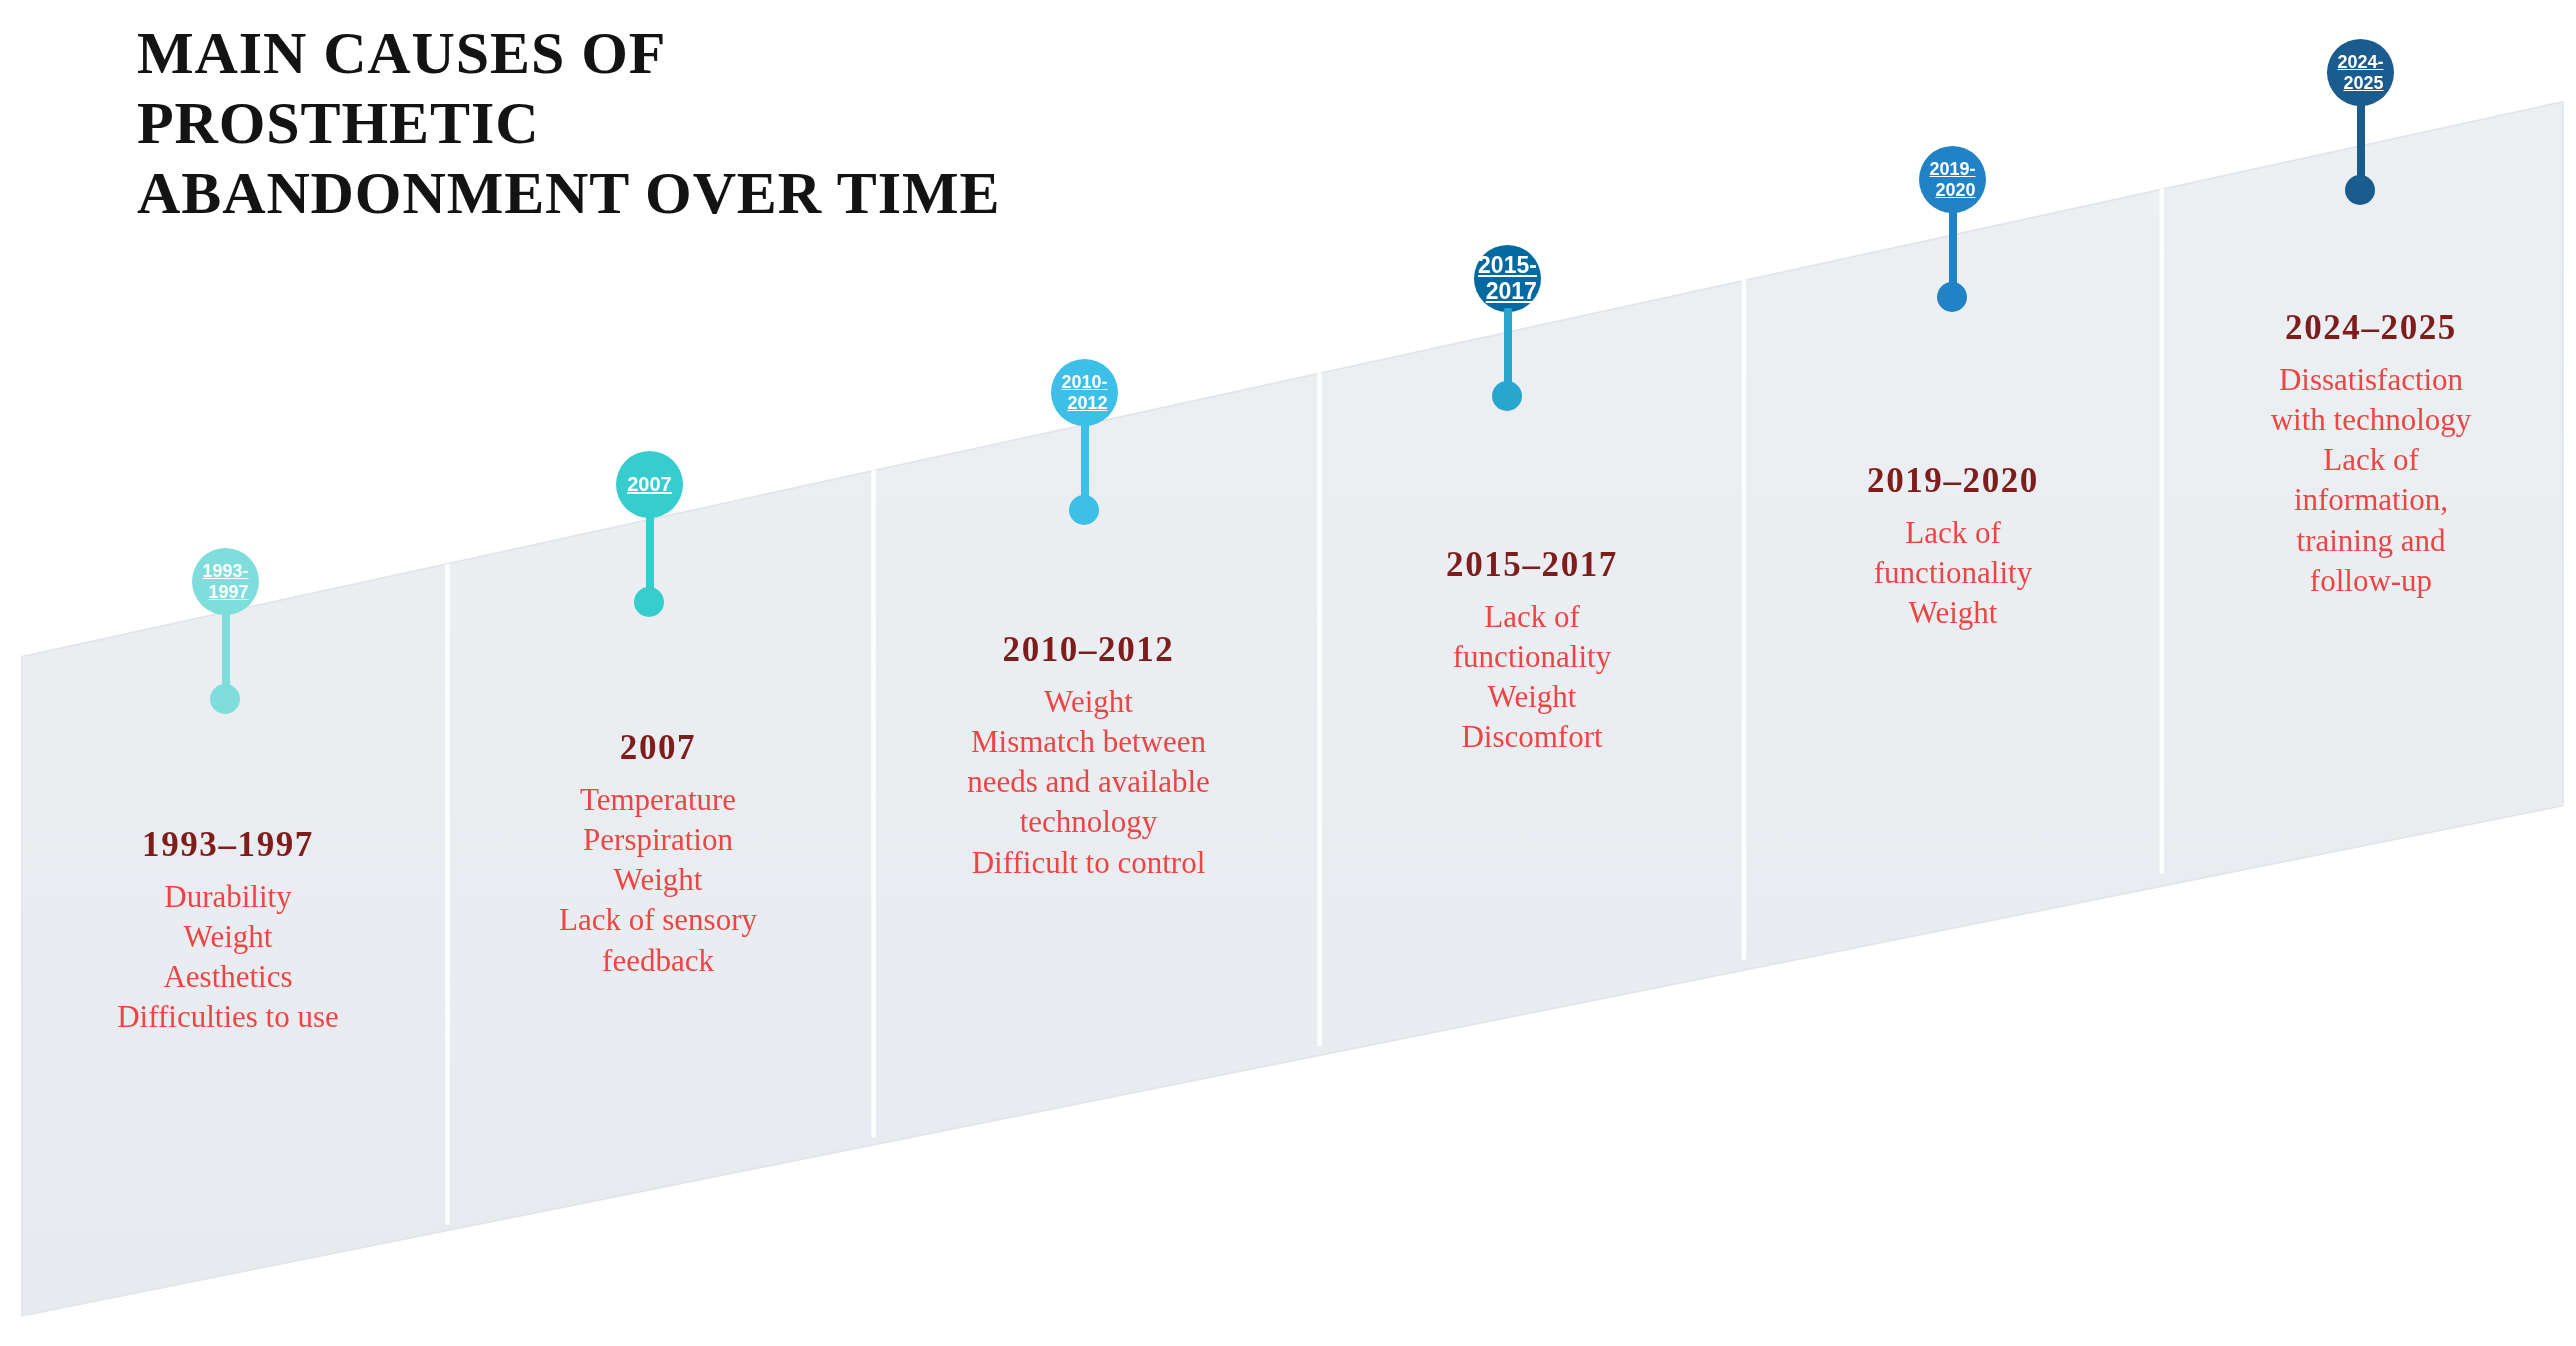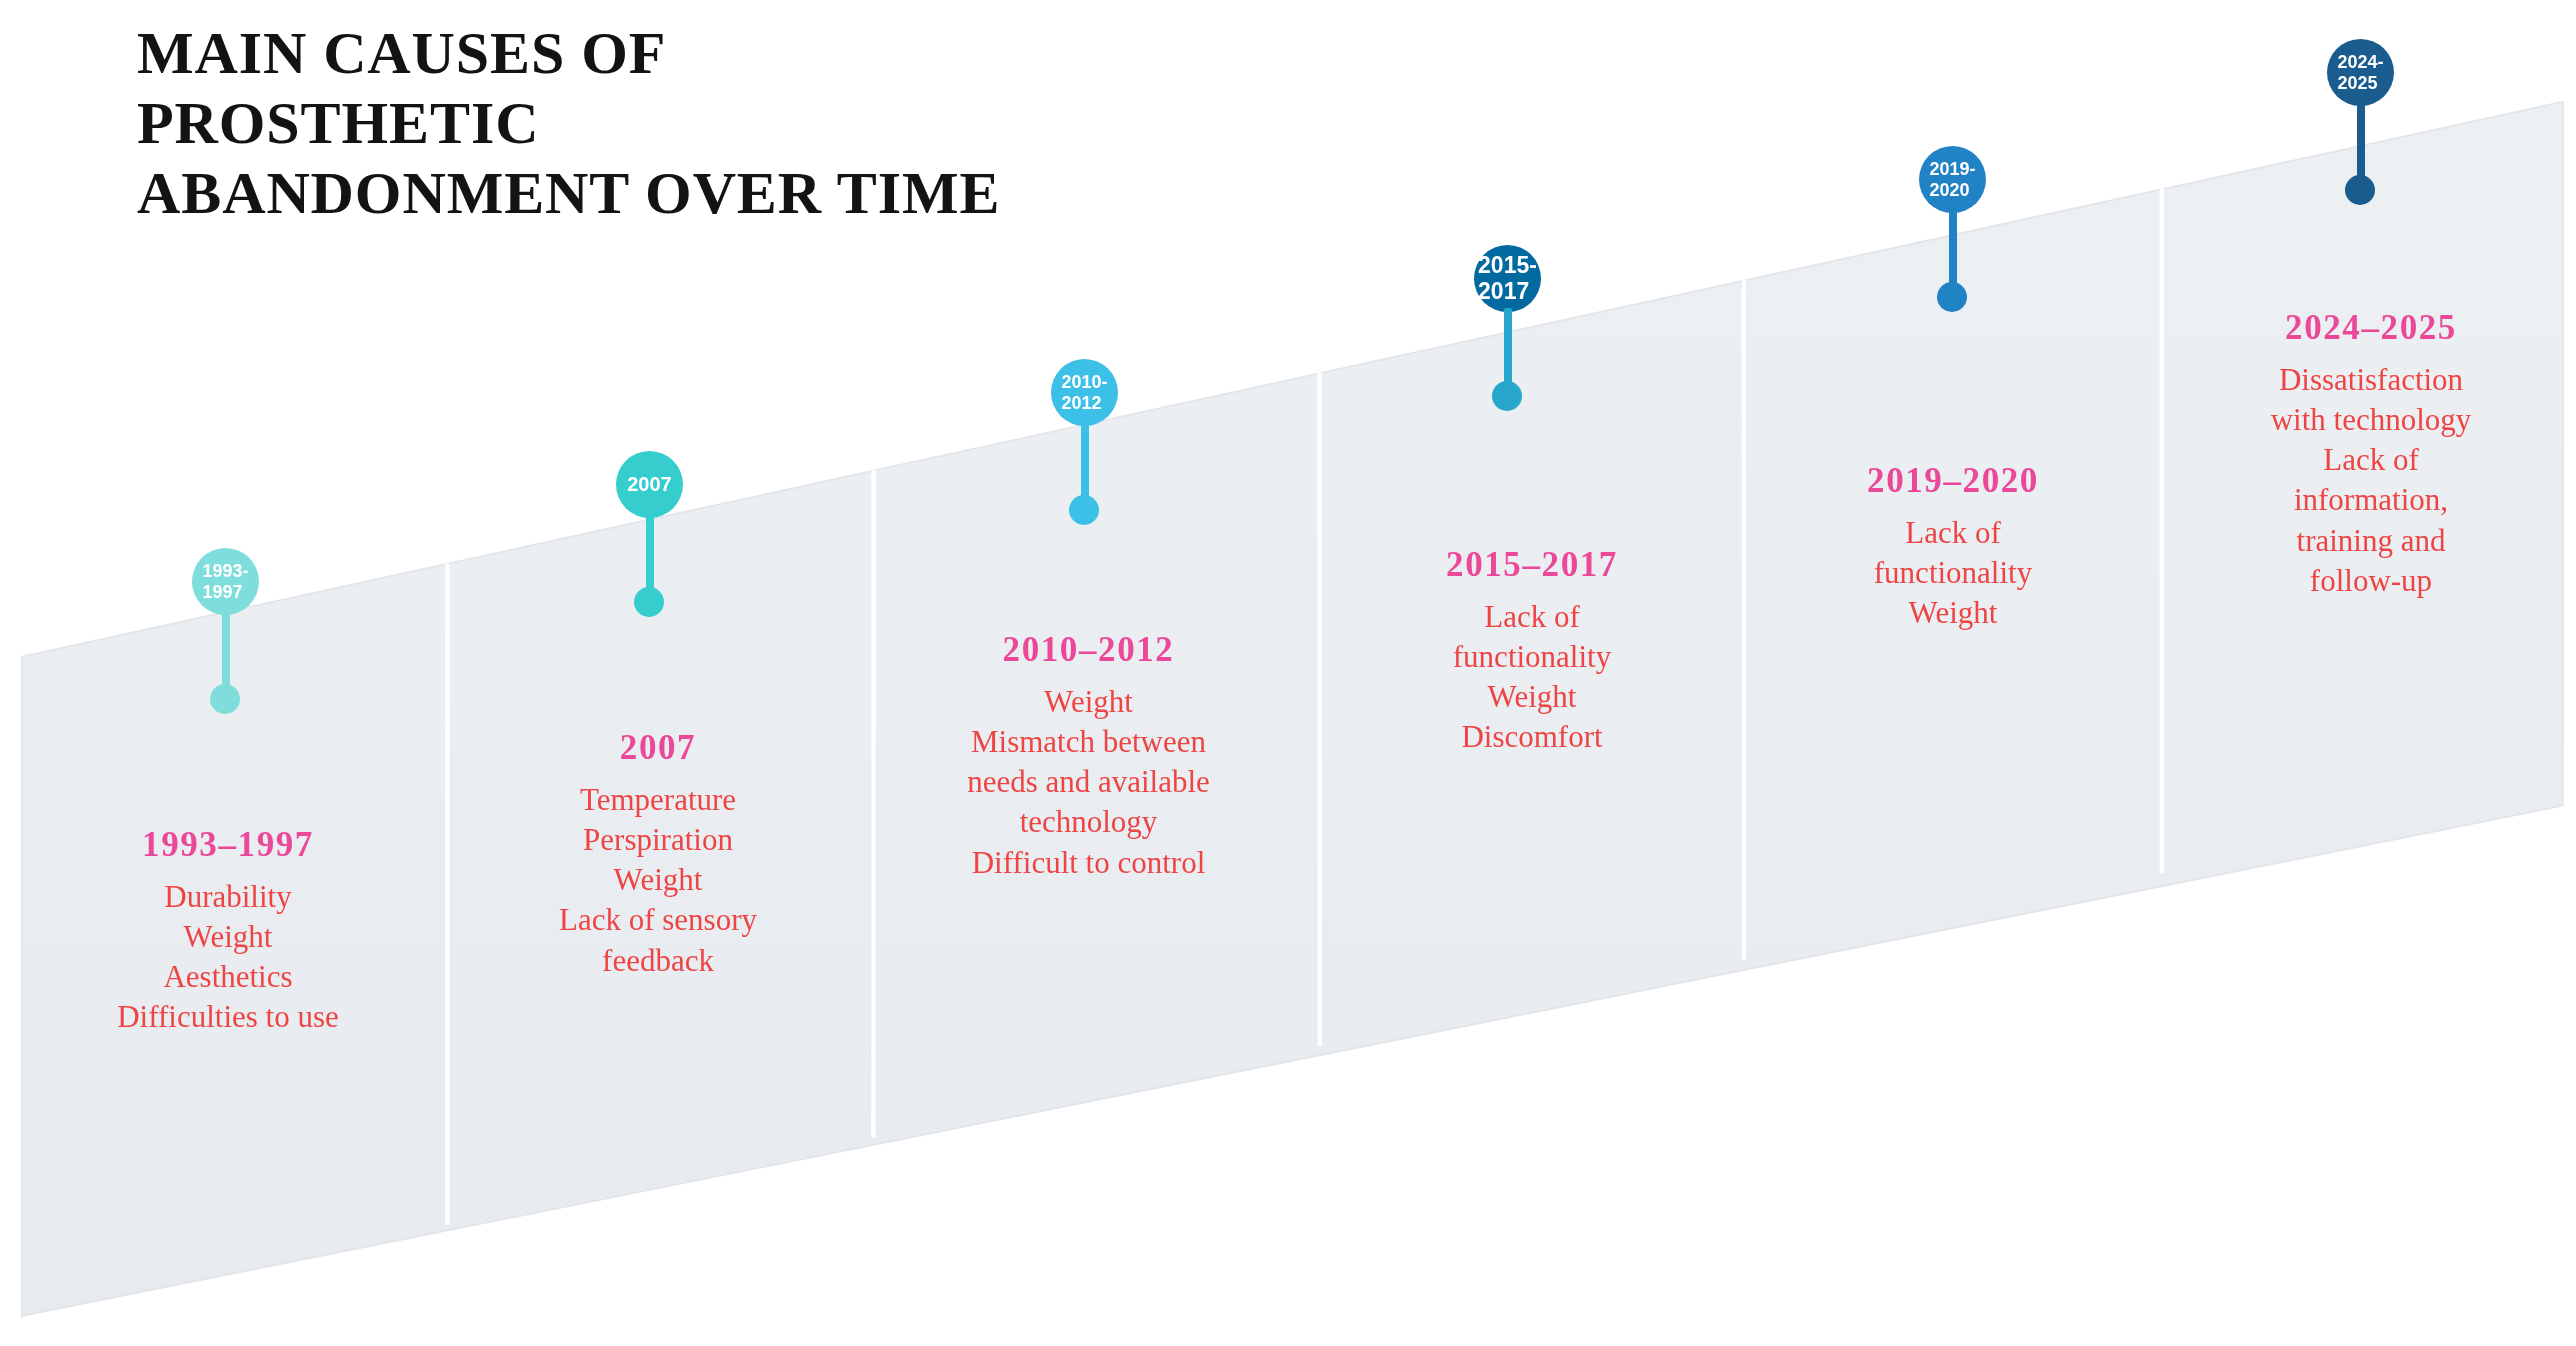--- a/index.html
+++ b/index.html
@@ -56,21 +56,21 @@
     color: #1b1b1b;
   }
   .panel-year {
     font-family: "Liberation Serif", "DejaVu Serif", serif;
     font-weight: bold;
     font-size: 35px;
     letter-spacing: 1.6px;
     line-height: 1.15;
     margin-bottom: 11.3px;
     white-space: nowrap;
-    color: #ec4899;
+    color: #7f1d1d;
   }
   .panel-causes {
     font-family: "Liberation Serif", "DejaVu Serif", serif;
     font-weight: normal;
     font-size: 31px;
     line-height: 1.30;
     color: #ef4444;
   }
   .cause-line { display: block; }
 
@@ -79,26 +79,27 @@
     position: absolute;
     z-index: 30;
   }
   .marker-bubble {
     position: absolute;
     left: 0; top: 0;
     border-radius: 50%;
     display: flex;
     align-items: center;
     justify-content: center;
-    text-align: left;
+    text-align: right;
     color: #ffffff;
     font-family: "Liberation Sans", "DejaVu Sans", sans-serif;
     font-weight: bold;
     line-height: 1.12;
     box-sizing: border-box;
+    text-decoration: underline;
   }
   .marker-bubble span { display: block; }
   .marker-stem {
     position: absolute;
     border-radius: 1.9px;
   }
   .marker-dot {
     position: absolute;
     border-radius: 50%;
   }

